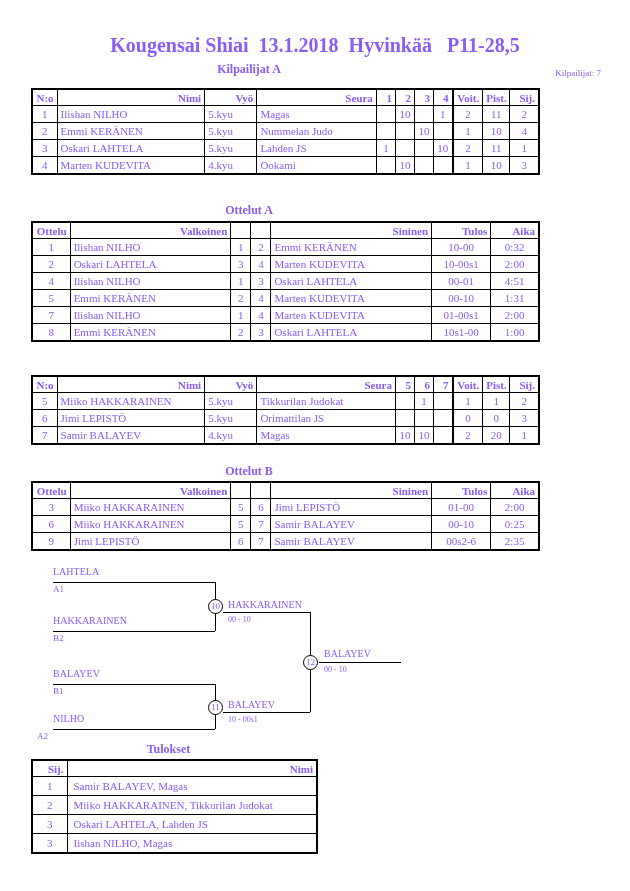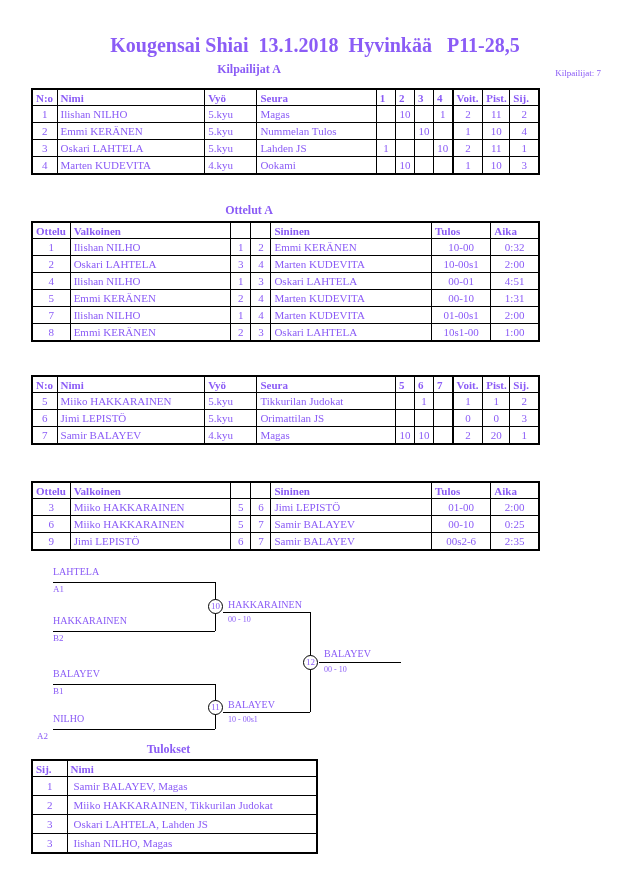--- a/index.html
+++ b/index.html
@@ -6,21 +6,21 @@
   .page{position:relative;width:630px;height:891px;background:#fff;color:#8b5cf6;
         font-family:Liberation Serif, serif;overflow:hidden;}
   .doc-title{position:absolute;top:34px;left:0;width:630px;text-align:center;
              font-size:20px;font-weight:bold;white-space:pre;}
   .note{position:absolute;top:68px;right:29px;font-size:9px;}
   .sec-title{position:absolute;font-size:12px;font-weight:bold;text-align:center;}
 
   table{border-collapse:collapse;table-layout:fixed;position:absolute;
         background:#fff;border:2px solid #000;}
   th,td{border:1px solid #000;font-size:11px;padding:0 3px;overflow:hidden;white-space:nowrap;}
-  th{font-weight:bold;text-align:left;height:15px;}
+  th{font-weight:bold;text-align:right;height:15px;}
   td{height:16px;}
 
   
   .pool td:nth-child(1){text-align:center;}
   .pool td:nth-child(2),.pool td:nth-child(3),.pool td:nth-child(4){text-align:left;}
   .pool td:nth-child(n+5){text-align:center;}
   .pool-a th:nth-child(9),.pool-a td:nth-child(9){border-left:2px solid #000;}
   .pool-b th:nth-child(8),.pool-b td:nth-child(8){border-left:2px solid #000;}
 
   
@@ -105,21 +105,21 @@
           <td></td>
           <td>1</td>
           <td>2</td>
           <td>11</td>
           <td>2</td>
         </tr>
         <tr>
           <td>2</td>
           <td>Emmi KERÄNEN</td>
           <td>5.kyu</td>
-          <td>Nummelan Tulos</td>
+          <td>Nummelan Judo</td>
           <td></td>
           <td></td>
           <td>10</td>
           <td></td>
           <td>1</td>
           <td>10</td>
           <td>4</td>
         </tr>
         <tr>
           <td>3</td>
@@ -290,20 +290,21 @@
           <td>10</td>
           <td>10</td>
           <td></td>
           <td>2</td>
           <td>20</td>
           <td>1</td>
         </tr>
       </tbody>
   </table>
 
+  <div class="sec-title" id="lbl-mb">Ottelut B</div>
   <table class="matches" id="tbl-mb">
     <colgroup>
       <col style="width:38px">
         <col style="width:160px">
         <col style="width:20px">
         <col style="width:20px">
       <col style="width:160px">
         <col style="width:59px">
         <col style="width:48px">
     </colgroup>

